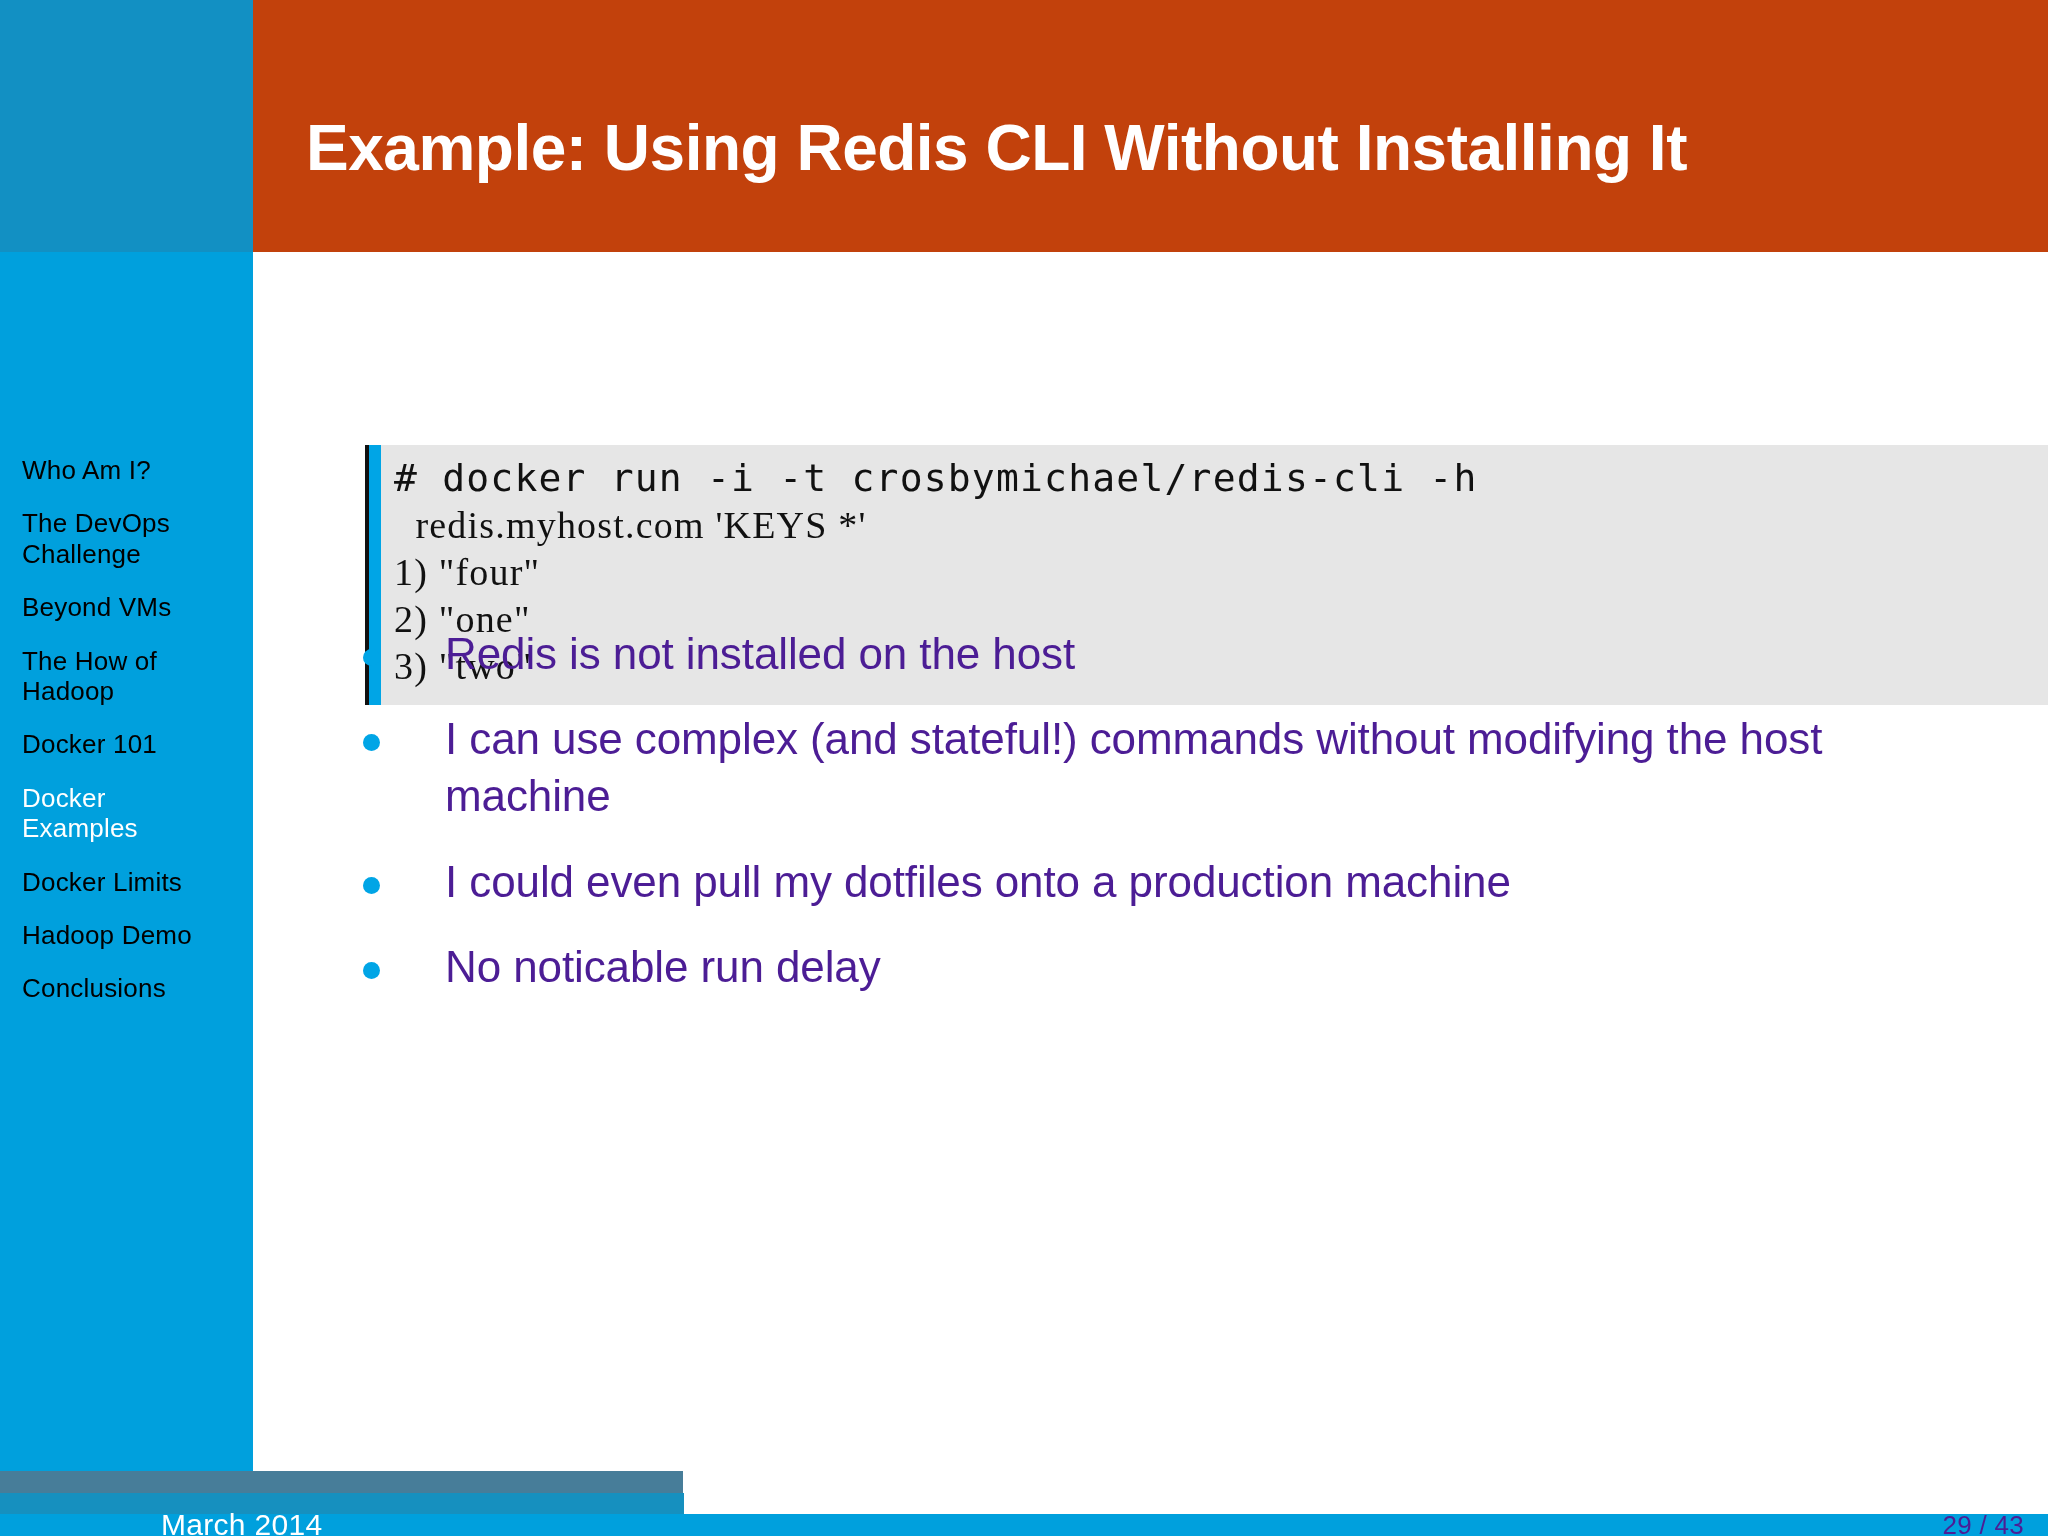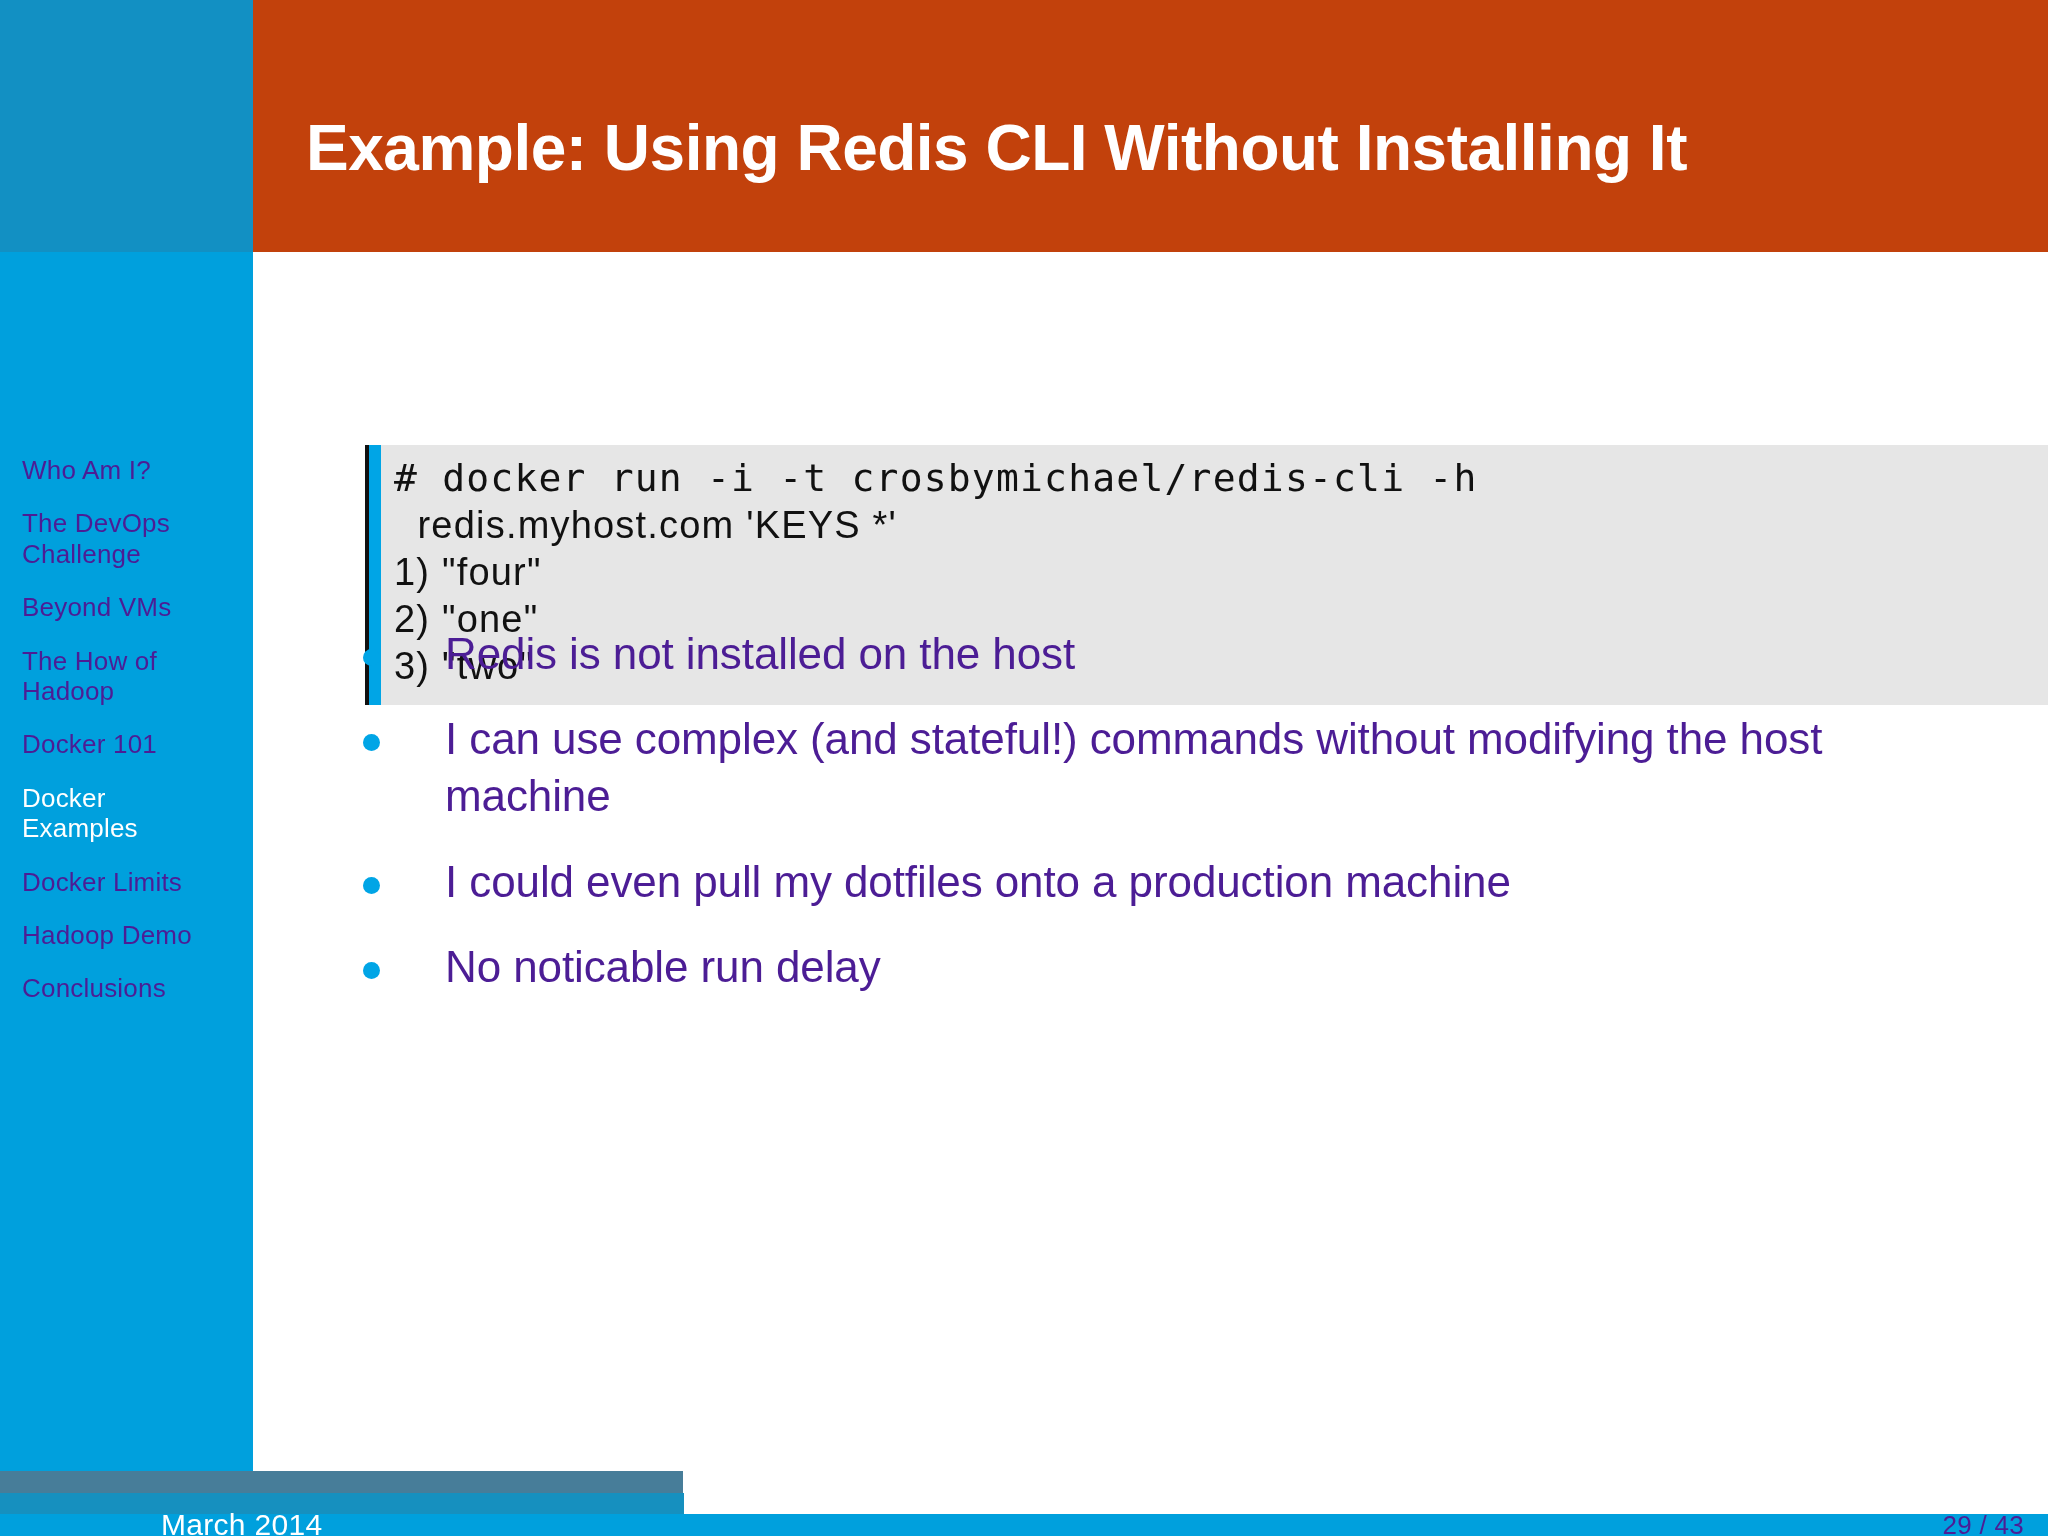--- a/index.html
+++ b/index.html
@@ -46,21 +46,21 @@
     top: 455px;
     width: 253px;
   }
   .nav-item {
     display: block;
     padding: 0 0 0 22px;
     font-size: 26px;
     line-height: 1.17;
     letter-spacing: 0.2px;
     margin-bottom: 23px;
-    color: #4c1d95;
+    color: #000000;
     cursor: pointer;
     white-space: pre-line;
   }
   .nav-item.active {
     color: #ffffff;
   }
 
   
   #title-banner {
     position: absolute;
@@ -127,21 +127,21 @@
     line-height: 1.24;
     color: #111111;
     white-space: pre;
     letter-spacing: 0.5px;
   }
   .code-line.mono-serif {
     font-family: "DejaVu Sans Mono", "Liberation Mono", monospace;
     letter-spacing: 1.2px;
   }
   .code-line.mono-sans {
-    font-family: Liberation Sans, sans-serif;
+    font-family: Liberation Serif, serif;
     letter-spacing: 1.2px;
   }
 
   
   #bullets {
     position: absolute;
     left: 110px;
     top: 373px;
     width: 1620px;
     margin: 0;

